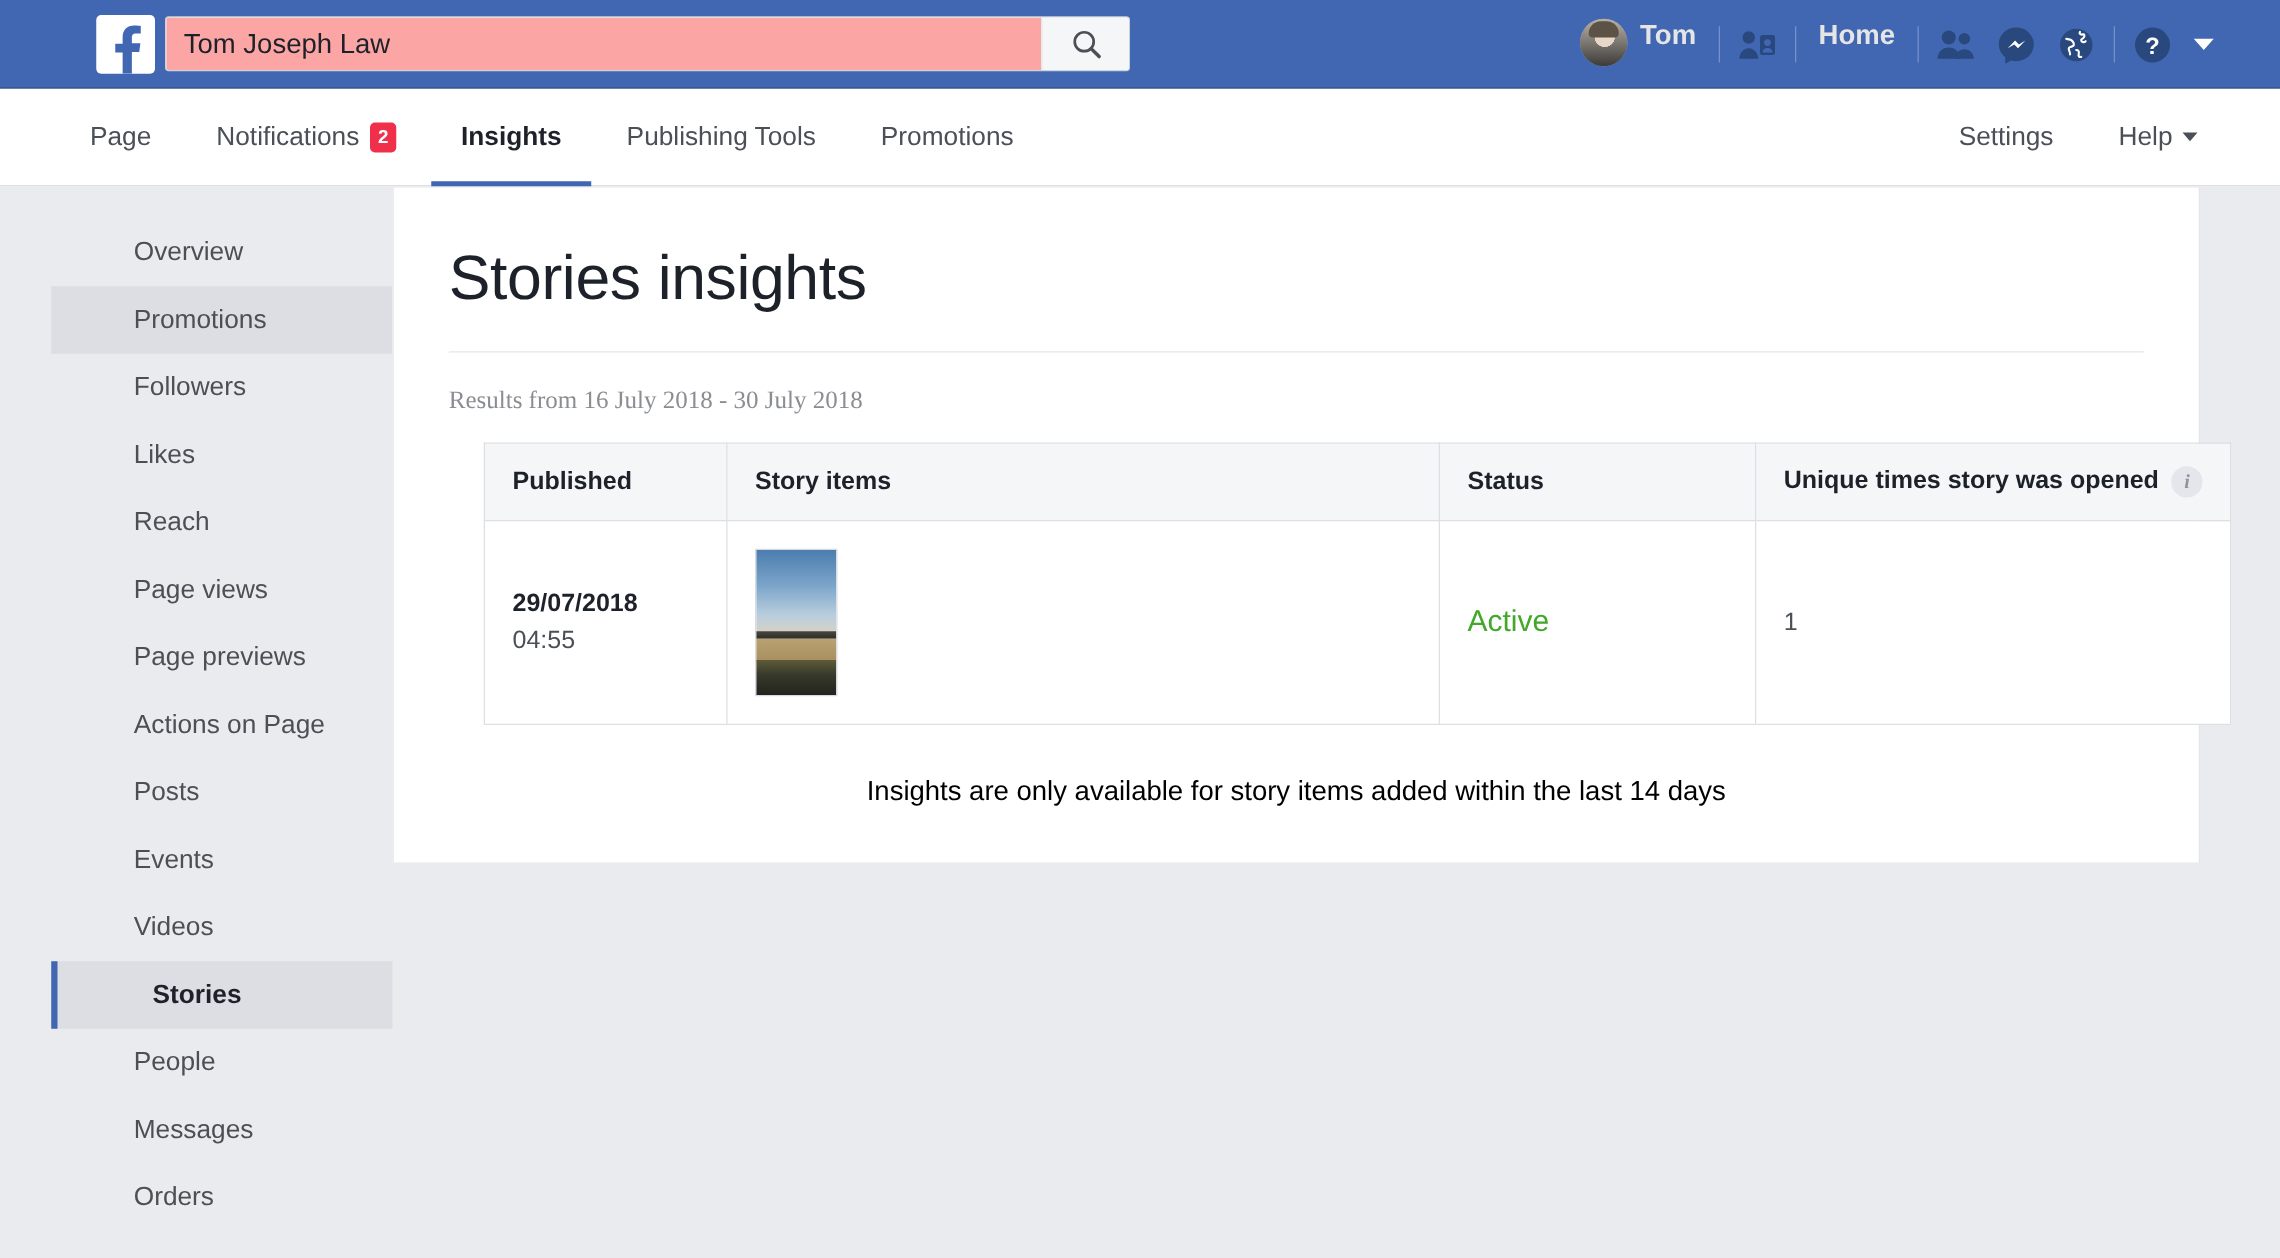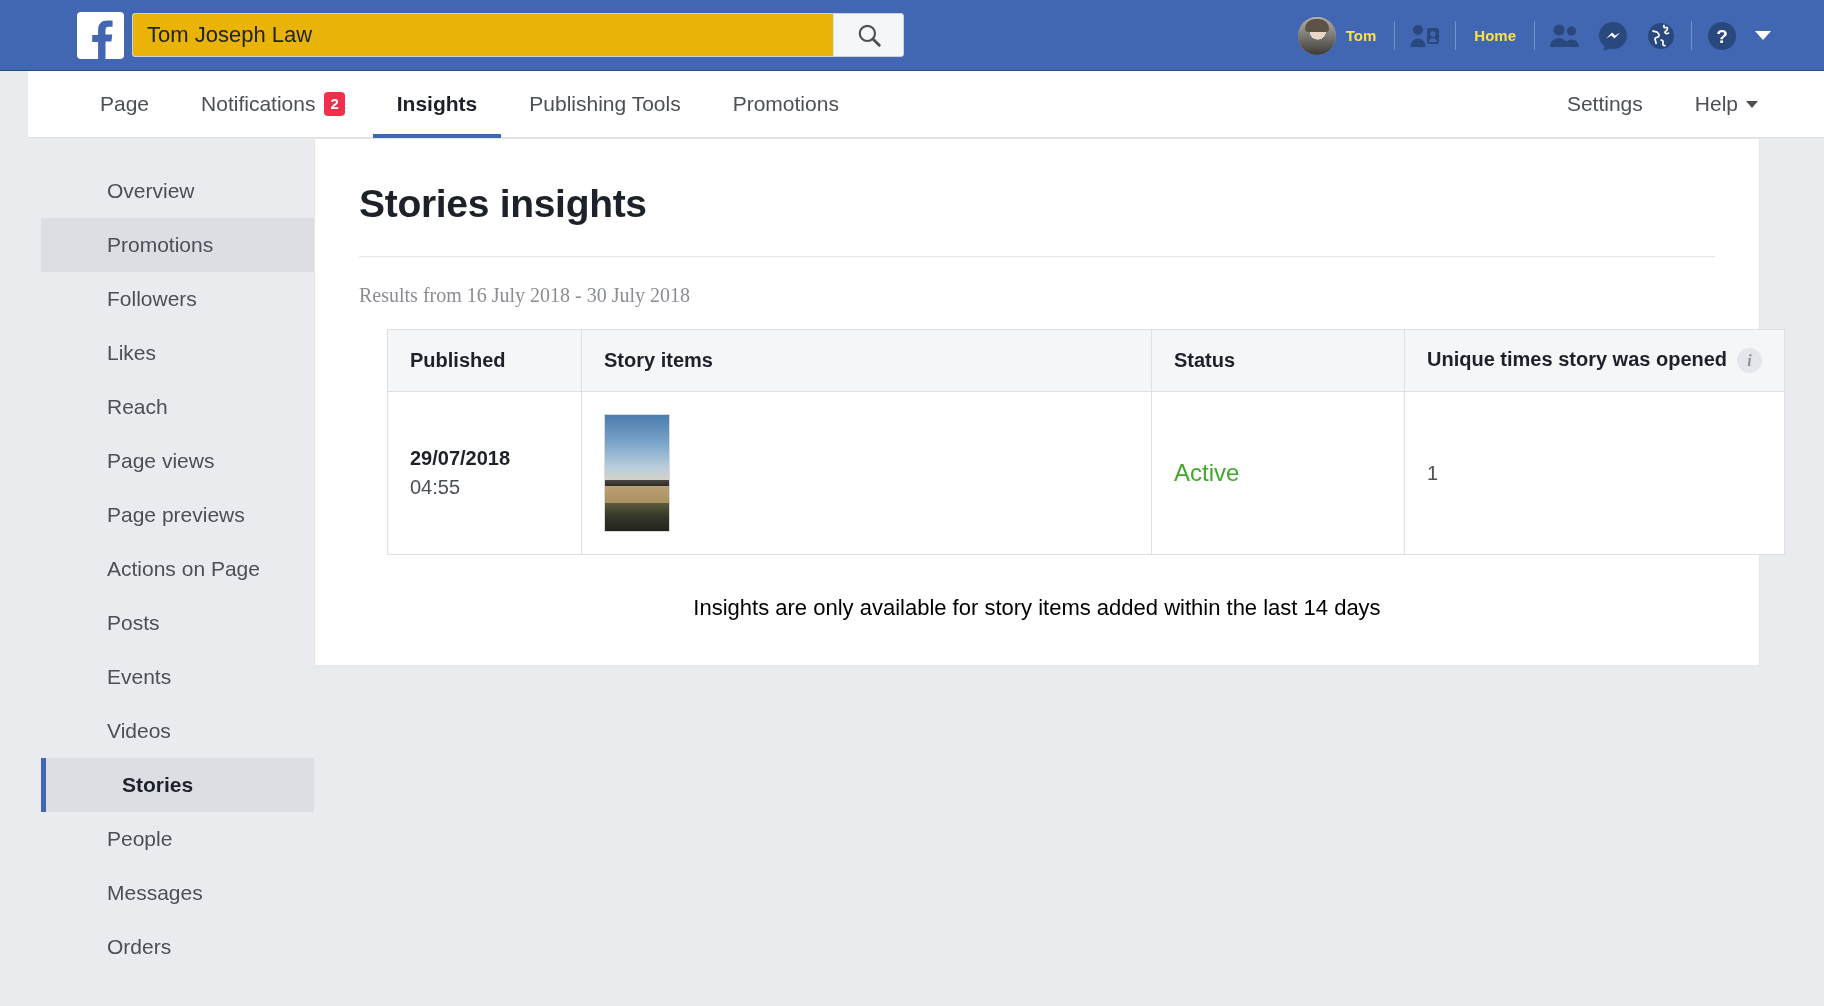--- a/index.html
+++ b/index.html
@@ -44,45 +44,44 @@
     flex: 0 0 auto;
   }
   .search-input {
     flex: 1 1 auto;
     border: 0;
     outline: none;
     font-family: "Liberation Sans", sans-serif;
     font-size: 22px;
     color: #1d2129;
     padding: 0 14px;
-    background: #eab308;
+    background: #fca5a5;
   }
   .search-btn {
     width: 70px;
     background: #f5f6f7;
     border-left: 1px solid #e3e5e8;
     display: flex; align-items: center; justify-content: center;
     cursor: pointer;
   }
 
   .top-right {
     position: absolute;
     right: 44px;
     top: 0;
     height: 71px;
     display: flex;
     align-items: center;
   }
   .tr-item {
     display: flex;
-    align-items: center;
     height: 41px;
     padding: 0 12px;
-    color: #fde047;
-    font-size: 15px;
+    color: #e5e5e5;
+    font-size: 22px;
     font-weight: bold;
     cursor: pointer;
     border-radius: 3px;
   }
   .avatar {
     width: 38px; height: 38px;
     border-radius: 50%;
     overflow: hidden;
     margin-right: 10px;
     background: #9aa4ae;
@@ -117,27 +116,26 @@
   }
   .caret {
     width: 0; height: 0;
     border-left: 8px solid transparent;
     border-right: 8px solid transparent;
     border-top: 9px solid #ffffff;
   }
 
   
   .pagenav {
-    height: 67px;
+    height: 78px;
     background: #ffffff;
     border-bottom: 1px solid #dddfe2;
     display: flex;
     align-items: stretch;
     position: relative;
-    margin-left: 28px;
   }
   .nav-left { display: flex; align-items: stretch; margin-left: 46px; }
   .nav-right { display: flex; align-items: stretch; position: absolute; right: 40px; top: 0; bottom: 0; }
   .nav-item {
     display: flex;
     align-items: center;
     padding: 0 26px;
     font-size: 21px;
     color: #4b4f56;
     cursor: pointer;
@@ -213,22 +211,22 @@
     flex: 1 1 auto;
     padding-right: 48px;
   }
   .card {
     background: #ffffff;
     border: 1px solid #e5e6e9;
     width: 1446px;
     padding: 0 44px 44px 44px;
   }
   .card-title {
-    font-size: 39px;
-    font-weight: bold;
+    font-size: 50px;
+    font-weight: normal;
     color: #1d2129;
     letter-spacing: -0.3px;
     padding: 43px 0 30px 0;
     border-bottom: 1px solid #e5e6e9;
   }
   .results-line {
     font-family: "Liberation Serif", serif;
     font-size: 20px;
     color: #8a8d91;
     padding: 27px 0 22px 0;

